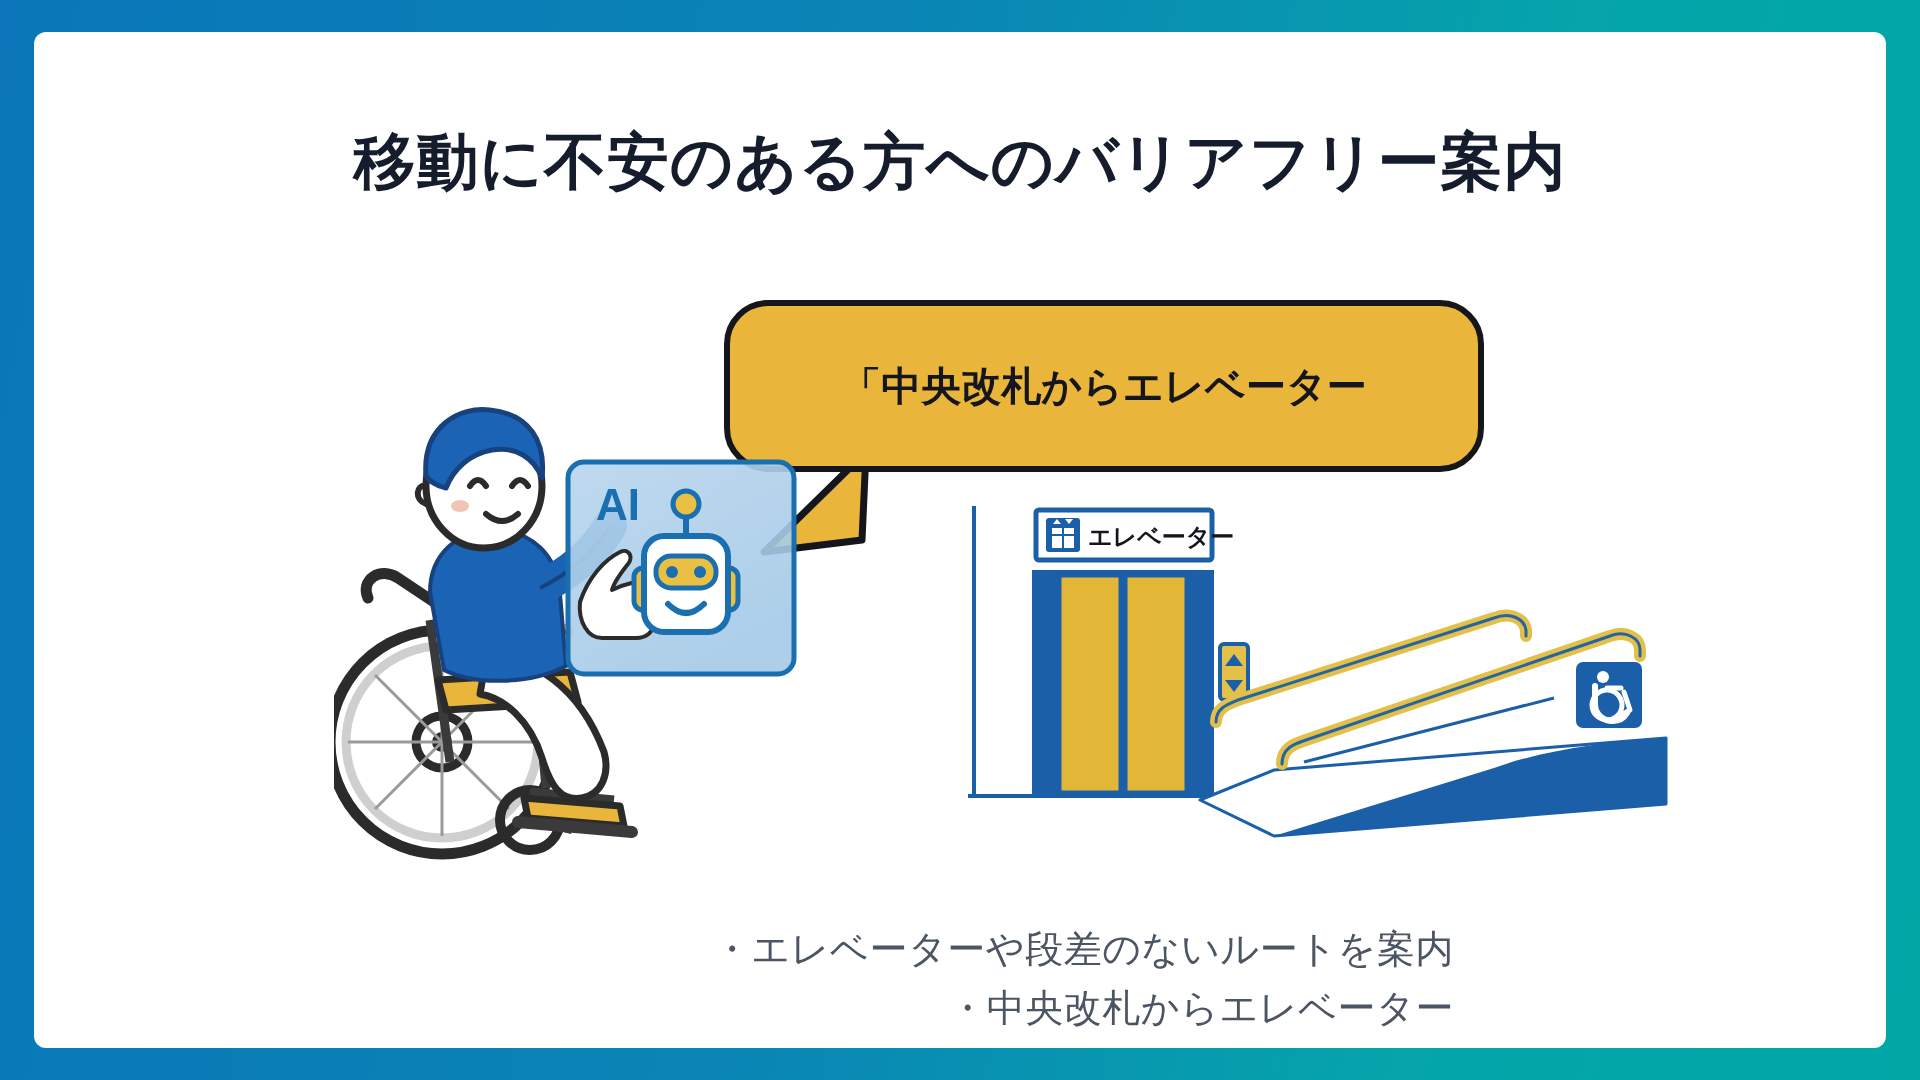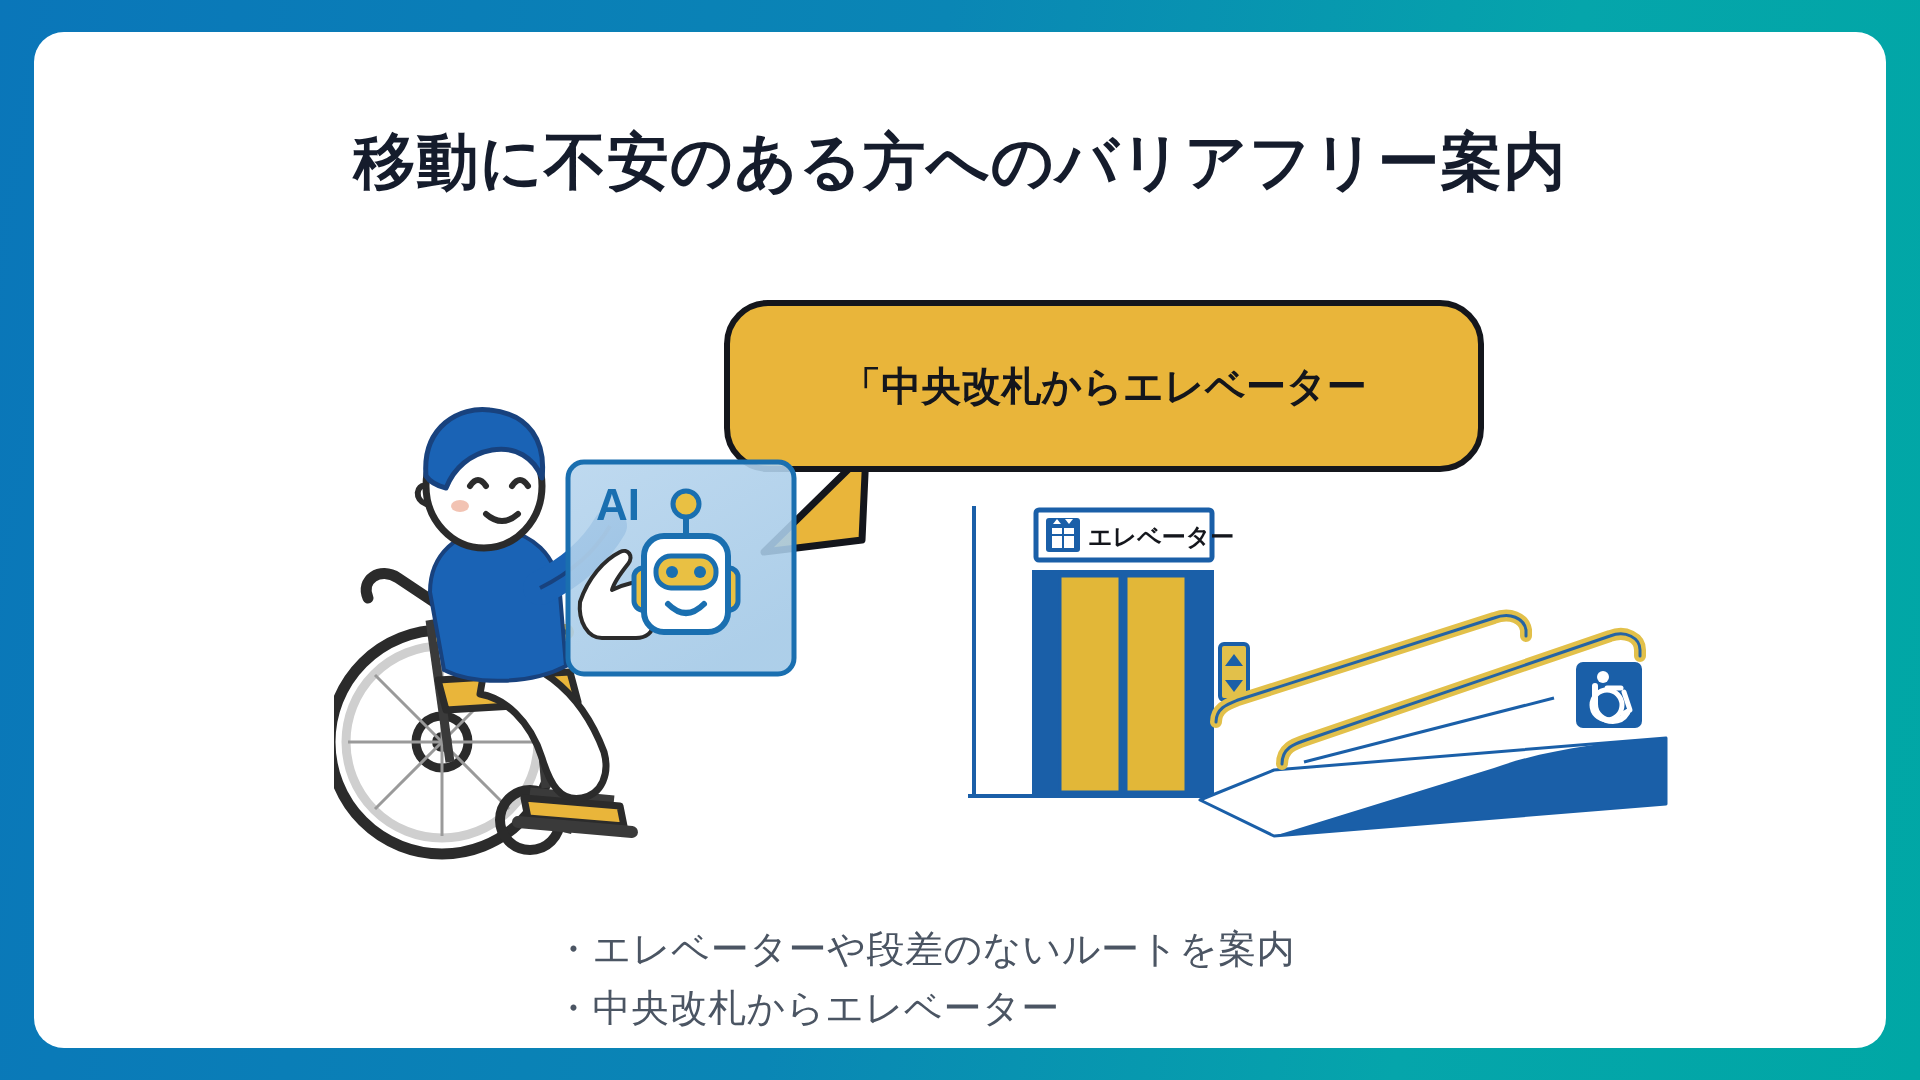--- a/index.html
+++ b/index.html
@@ -19,21 +19,21 @@
     box-sizing: border-box;
   }
 
   #card {
     position: absolute;
     left: 34px;
     top: 32px;
     width: 1852px;
     height: 1016px;
     background: #ffffff;
-    border-radius: 30px;
+    border-radius: 12px;
     box-sizing: border-box;
     overflow: hidden;
   }
 
   
   #page-title {
     position: absolute;
     left: 0;
     top: 88px;
     width: 100%;
@@ -127,20 +127,21 @@
     left: 520px;
     top: 888px;
     width: 900px;
   }
   .bullet-line {
     font-size: 38px;
     color: #4b5563;
     line-height: 1.55;
     letter-spacing: 0.5px;
     white-space: nowrap;
+    text-align: right;
   }
 </style>
 </head>
 <body>
 
 <div id="slide-root">
 
   <div id="card">
 
     <div id="page-title">移動に不安のある方へのバリアフリー案内</div>

